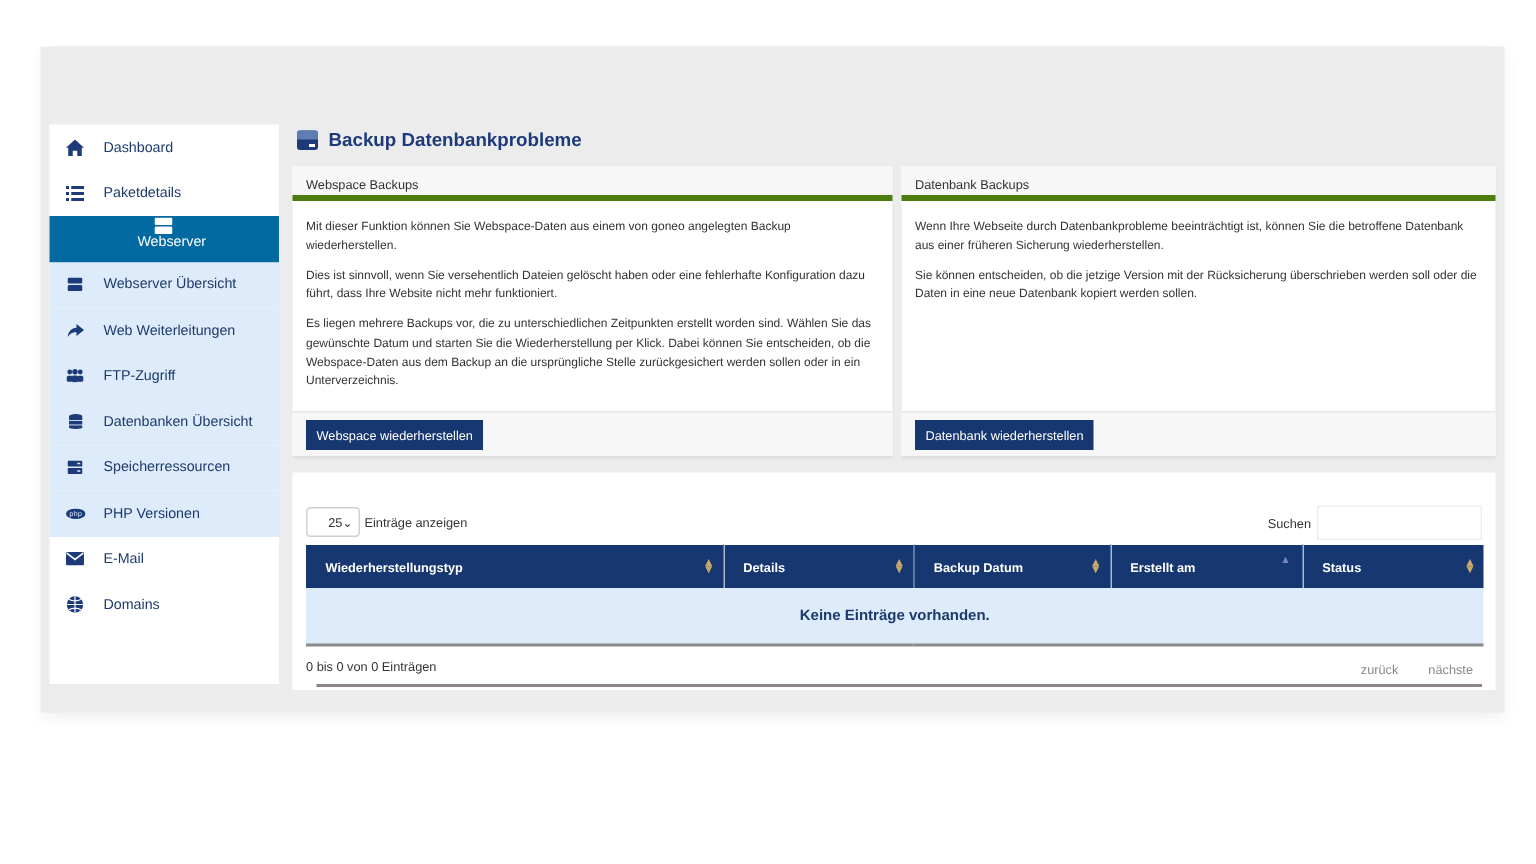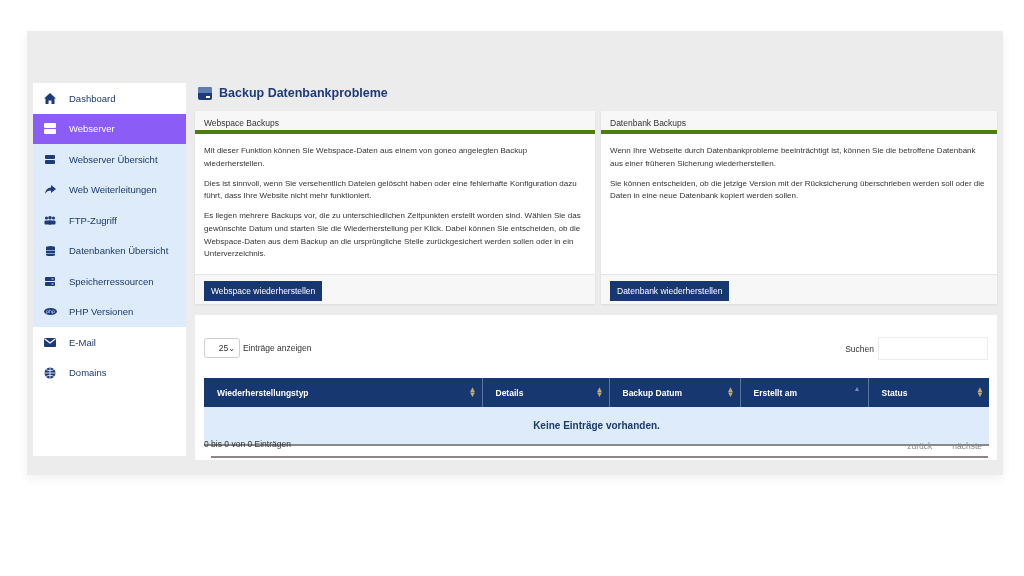--- a/index.html
+++ b/index.html
@@ -20,21 +20,21 @@
   .logo-neo { color: #1d3a7a; }
   .logo-tag { position: absolute; left: 24px; top: 28px; font-size: 10px; color: #1d3a7a; white-space: nowrap; letter-spacing: -0.1px; }
 
   
   .sidebar { position: absolute; left: 6px; top: 52px; width: 153px; height: 373px; background: #ffffff; }
   .nav-item {
     height: 30.5px; display: flex; align-items: center; padding-left: 10px;
     font-size: 9.5px; color: #1d3a6b; cursor: pointer;
   }
   .nav-item .ico { width: 14px; height: 12px; margin-right: 12px; display: inline-flex; align-items: center; justify-content: center; color: #1d3a7a; font-size: 11px; }
-  .nav-item.active { background: #8b5cf6; color: #ffffff; }
+  .nav-item.active { background: #0369a1; color: #ffffff; flex-direction: column; }
   .nav-item.active .ico { color: #ffffff; }
   .nav-item.sub { background: #ddebfa; padding-left: 10px; }
   .nav-item.sub .ico { margin-right: 12px; }
   .nav-item.selected { background: #b8d0ec; }
 
   
   .page-title { position: absolute; left: 171px; top: 55px; display: flex; align-items: center; }
   .page-title .ico { width: 14px; height: 13px; background: #1d3a7a; border-radius: 2px; margin-right: 7px; position: relative; }
   .page-title .ico::before { content: ""; position: absolute; left: 0; top: 0; width: 14px; height: 6px; background: #5e7eb3; border-radius: 2px 2px 0 0; }
   .page-title .ico::after { content: ""; position: absolute; right: 2px; bottom: 2px; width: 4px; height: 2px; background: #fff; }
@@ -52,21 +52,21 @@
     padding: 0 7px; display: inline-flex; align-items: center; cursor: pointer;
   }
 
   .table-card { position: absolute; left: 168px; top: 284px; width: 802px; height: 145px; background: #ffffff; }
   .len-ctl { position: absolute; left: 9px; top: 23px; display: flex; align-items: center; font-size: 8.5px; color: #333; }
   .len-select { width: 36px; height: 20px; border: 1px solid #cfcfcf; border-radius: 3px; display: flex; align-items: center; justify-content: flex-end; padding: 0 4px 0 5px; font-size: 8.5px; margin-right: 3px; background: #fff; cursor: pointer; }
   .len-select .chev { font-size: 8px; color: #333; }
   .search-ctl { position: absolute; right: 9px; top: 22px; display: flex; align-items: center; font-size: 8.5px; color: #333; }
   .search-input { width: 110px; height: 23px; border: 1px solid #ececec; margin-left: 4px; background: #fff; }
 
-  .dt { position: absolute; left: 9px; top: 63px; width: 785px; border-collapse: collapse; }
+  .dt { position: absolute; left: 9px; top: 48px; width: 785px; border-collapse: collapse; }
   .dt th {
     background: #16376f; color: #fff; font-size: 8.5px; font-weight: bold; text-align: left;
     height: 29px; padding: 0 0 0 13px; border-right: 1px solid #5b74a0; position: relative; cursor: pointer;
   }
   .dt th:last-child { border-right: none; }
   .dt th .sort { position: absolute; right: 5px; top: 9px; font-size: 8px; color: #c9a96a; line-height: 5px; }
   .dt th .sort-asc { position: absolute; right: 7px; top: 7px; font-size: 7px; color: #7a85c7; }
   .dt td.empty { background: #ddebfa; text-align: center; font-size: 10px; font-weight: bold; color: #1d3a6b; height: 38px; border-bottom: 2px solid #8a8a8a; }
 
   .info { position: absolute; left: 9px; top: 124px; font-size: 8.5px; color: #333; }
@@ -81,20 +81,33 @@
 
 
   <nav class="sidebar">
     <div class="nav-item">
       <span class="ico">
         <svg width="12" height="11" viewBox="0 0 12 11">
             <path d="M6 0 L12 5.5 L10.5 5.5 L10.5 11 L7.5 11 L7.5 7.5 L4.5 7.5 L4.5 11 L1.5 11 L1.5 5.5 L0 5.5 Z" fill="#1d3a7a"></path>
           </svg>
       </span>
       <span>Dashboard</span>
+    </div>
+    <div class="nav-item">
+      <span class="ico">
+        <svg width="12" height="10" viewBox="0 0 12 10">
+            <rect x="0" y="0" width="2" height="2" fill="#1d3a7a"></rect>
+            <rect x="3.5" y="0" width="8.5" height="2" fill="#1d3a7a"></rect>
+            <rect x="0" y="4" width="2" height="2" fill="#1d3a7a"></rect>
+            <rect x="3.5" y="4" width="8.5" height="2" fill="#1d3a7a"></rect>
+            <rect x="0" y="8" width="2" height="2" fill="#1d3a7a"></rect>
+            <rect x="3.5" y="8" width="8.5" height="2" fill="#1d3a7a"></rect>
+          </svg>
+      </span>
+      <span>Paketdetails</span>
     </div>
     <div class="nav-item active">
       <span class="ico">
         <svg width="12" height="11" viewBox="0 0 12 11">
             <rect x="0" y="0" width="12" height="5" rx="1" fill="#ffffff"></rect>
             <rect x="0" y="6" width="12" height="5" rx="1" fill="#ffffff"></rect>
           </svg>
       </span>
       <span>Webserver</span>
     </div>

